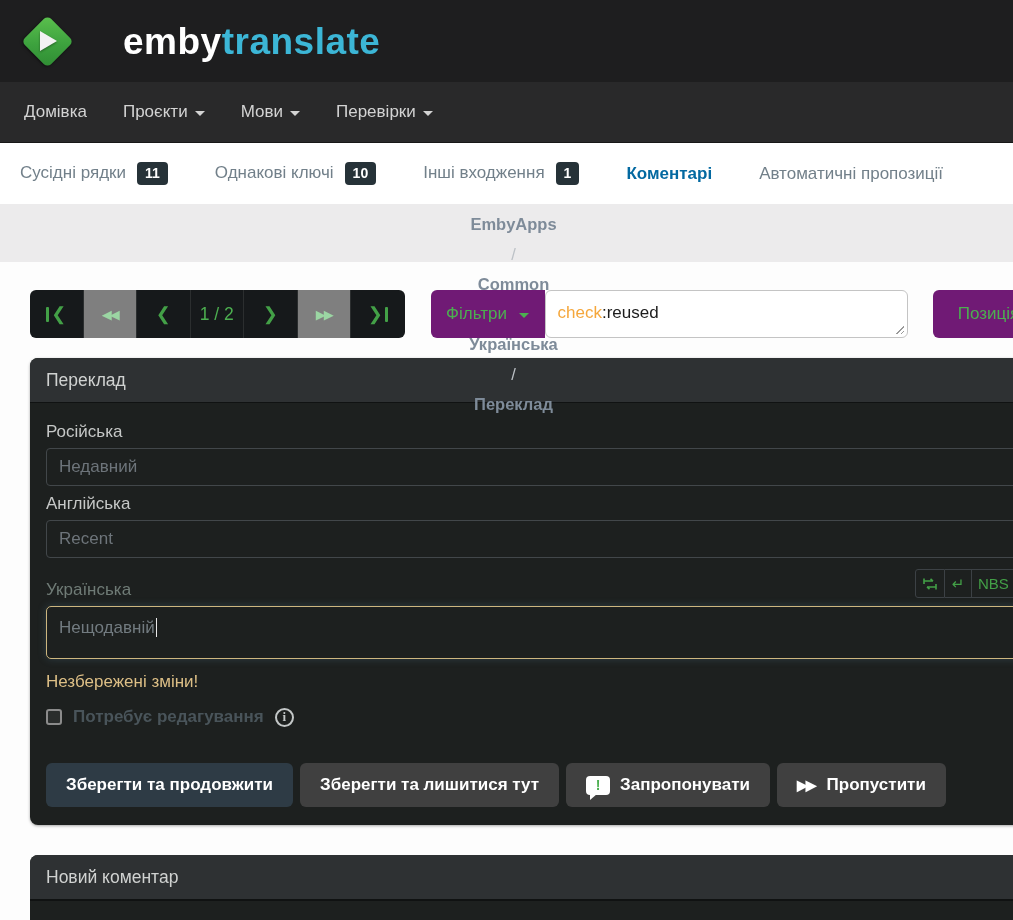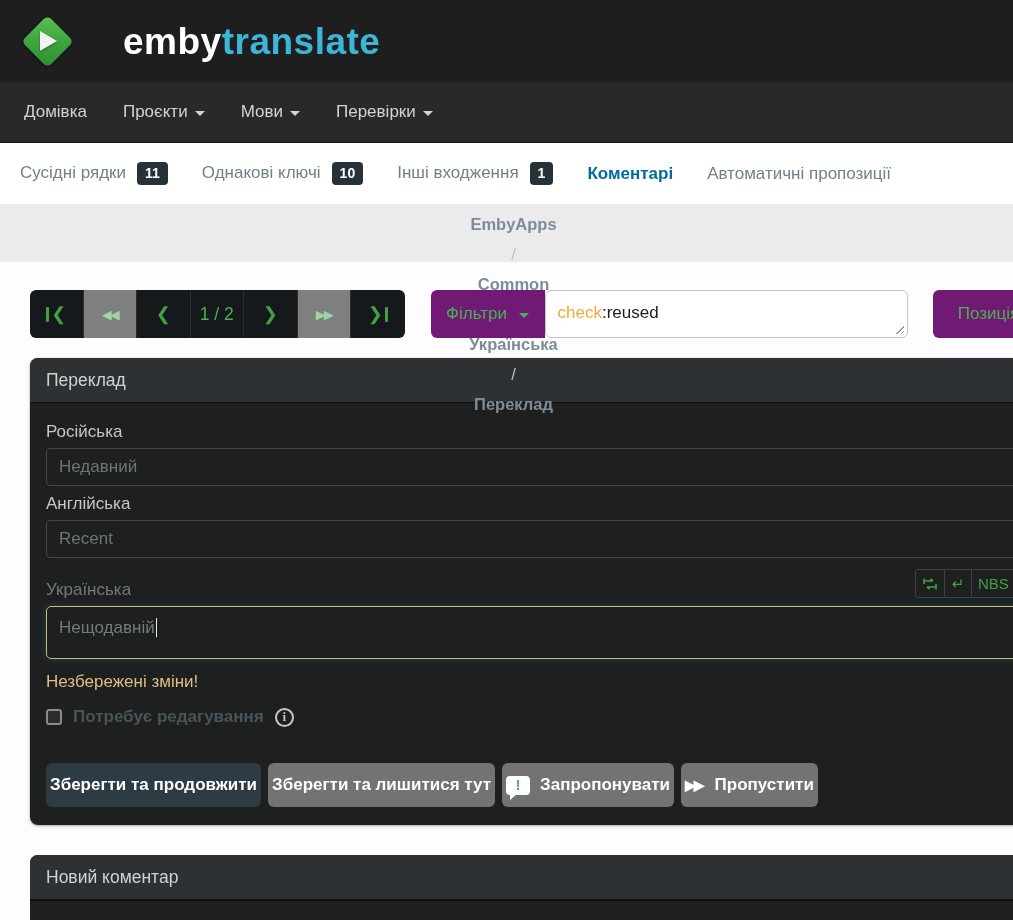--- a/index.html
+++ b/index.html
@@ -21,21 +21,21 @@
   .logo-text .t { color:#3cb6d6; }
 
   
   .navbar { height:61px; background:#29292a; display:flex; align-items:center; gap:36px;
     padding-left:24px; border-bottom:1px solid #171717; }
   .nav-item { color:#d3d3d3; font-size:17px; display:flex; align-items:center; gap:7px; cursor:pointer; }
   .caret { display:inline-block; width:0; height:0; border-left:5px solid transparent;
     border-right:5px solid transparent; border-top:5px solid #d3d3d3; margin-top:2px; }
 
   
-  .tabbar { height:61px; background:#ffffff; display:flex; align-items:center; gap:34px;
+  .tabbar { height:61px; background:#ffffff; display:flex; align-items:center; gap:47px;
     padding-left:20px; font-size:17px; color:#72808a; white-space:nowrap; }
   .tab { display:flex; align-items:center; gap:11px; cursor:pointer; }
   .tab.active { color:#0369a1; font-weight:bold; }
   .badge { background:#263238; color:#fff; font-size:14px; font-weight:bold;
     padding:3px 8px; border-radius:4px; line-height:1.2; }
 
   
   .breadcrumbs { height:58px; background:#ecebec; display:flex; align-items:center;
     padding-left:14px; gap:11px; font-size:16.5px; font-weight:bold; color:#7e8b99;flex-direction:column; }
   .crumb-sep { color:#bcc1c6; font-weight:normal; }
@@ -102,24 +102,24 @@
 
   .fuzzy-row { display:flex; align-items:center; gap:11px; margin-top:15px;
     color:#49545a; font-size:17px; font-weight:bold; }
   .checkbox { width:16px; height:16px; border:2px solid #8b8b8b; border-radius:3px; background:#2a2d2c; cursor:pointer; }
   .info-icon { width:19px; height:19px; border:2px solid #c3c7c7; border-radius:50%; color:#c3c7c7;
     font-size:13px; font-weight:bold; display:flex; align-items:center; justify-content:center;
     font-family:"Liberation Serif", serif; cursor:pointer; }
 
   .actions { display:flex; gap:7px; margin-top:36px; }
   .btn { height:44px; border:none; border-radius:6px; font-weight:bold; font-size:17px; color:#ffffff;
-    display:flex; align-items:center; justify-content:center; padding:0 4px; gap:10px;
+    display:flex; align-items:center; justify-content:center; padding:0 20px; gap:10px;
     font-family:"Liberation Sans", sans-serif; cursor:pointer; }
   .btn-slate { background:#2e3b45; }
-  .btn-green { background:#737373; }
+  .btn-green { background:#404040; }
   .bubble-icon { position:relative; width:24px; height:19px; background:#ffffff; border-radius:4px;
     display:flex; align-items:center; justify-content:center; color:#4caf50; font-weight:bold; font-size:14px; }
   .bubble-icon::after { content:""; position:absolute; left:4px; bottom:-5px; width:0; height:0;
     border-top:6px solid #ffffff; border-right:7px solid transparent; }
   .ff-icon { font-size:14px; letter-spacing:-2px; margin-right:2px; }
 
   
   .comment-panel { margin-top:30px; width:1085px; background:#1d201f; border-radius:8px 8px 0 0; }
   .comment-body { height:70px; border-top:1px solid #101212; }
 </style>

